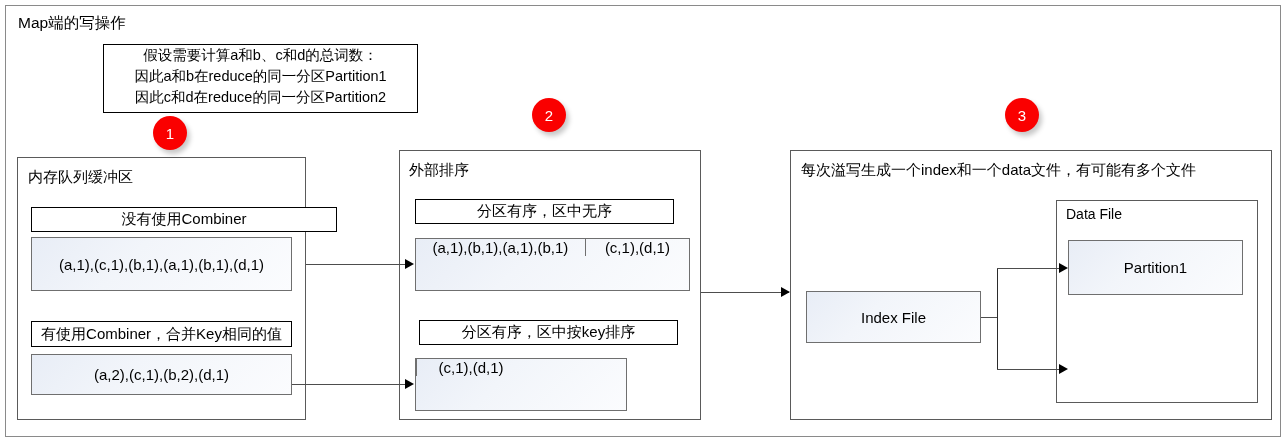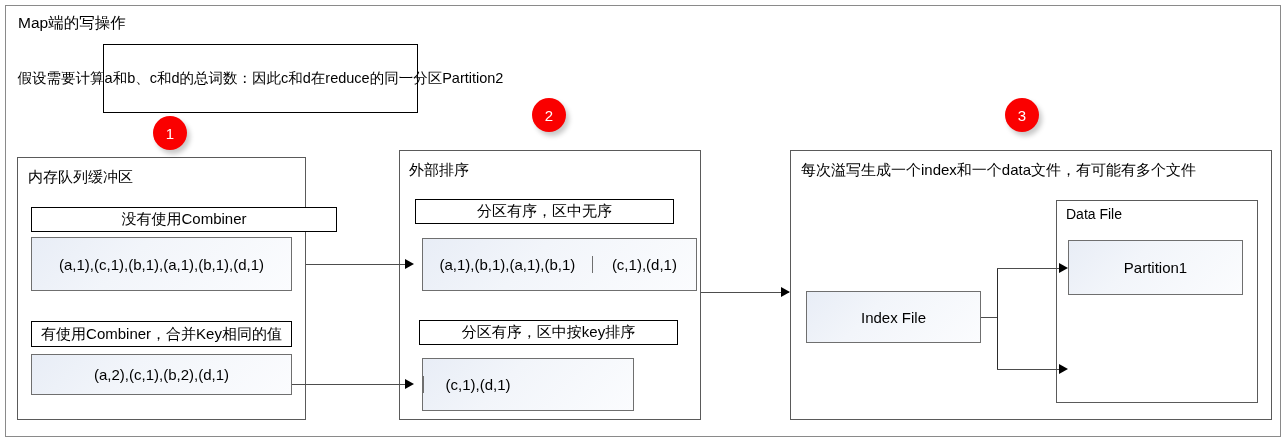--- a/index.html
+++ b/index.html
@@ -56,22 +56,21 @@
     justify-content:center;
     font-size:15px;
     white-space:nowrap;
   }
   .splitbox{
     position:absolute;
     box-sizing:border-box;
     border:1px solid #6f6f6f;
     background:linear-gradient(135deg,#e8edf6 0%,#f2f5fa 40%,#fbfcfe 100%);
     display:flex;
-    align-items:center;
-    margin-left:7px;
+    align-items:flex-start;
   }
   .splitbox > .seg{
     display:flex;
     align-items:center;
     justify-content:center;
     font-size:15px;
     white-space:nowrap;
     box-sizing:border-box;
   }
   .splitbox > .seg.divider{
@@ -81,23 +80,23 @@
     position:absolute;
     font-size:15px;
     white-space:nowrap;
   }
   .note{
     position:absolute;
     box-sizing:border-box;
     border:1px solid #000000;
     background:#ffffff;
     display:flex;
-    flex-direction:row;
-    align-items:center;
-    justify-content:center;
+    flex-direction:column;
+    align-items:center;
+    justify-content:flex-start;
     font-size:14.5px;
     line-height:1.46;
     white-space:nowrap;
   }
   .note .l1{align-self:center;}
   
   .badge{
     position:absolute;
     width:34px;height:34px;
     border-radius:50%;
@@ -138,20 +137,21 @@
 <body>
 
 <div id="canvas">
 
   <div class="outer" style="left:5px;top:5px;width:1276px;height:432px;"></div>
 
   <div class="title" style="left:18px;top:13px;">Map端的写操作</div>
 
   <div class="note" style="left:103px;top:44px;width:315px;height:69px;">
     <div class="l1">假设需要计算a和b、c和d的总词数：</div>
+    <div>因此a和b在reduce的同一分区Partition1</div>
     <div>因此c和d在reduce的同一分区Partition2</div>
   </div>
 
   <div class="badge" style="left:153px;top:116px;">1</div>
   <div class="badge" style="left:532px;top:98px;">2</div>
   <div class="badge" style="left:1005px;top:98px;">3</div>
 
   <div class="panel" style="left:17px;top:157px;width:289px;height:263px;"></div>
   <div class="panel-title" style="left:28px;top:168px;">内存队列缓冲区</div>
 

